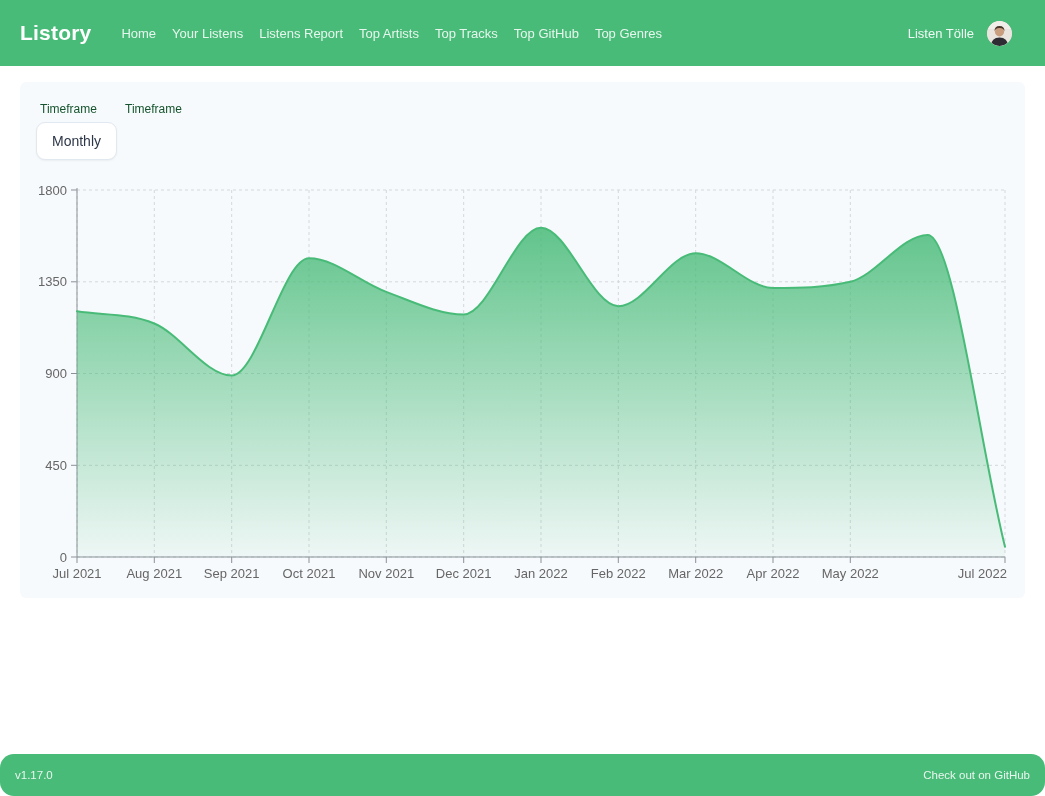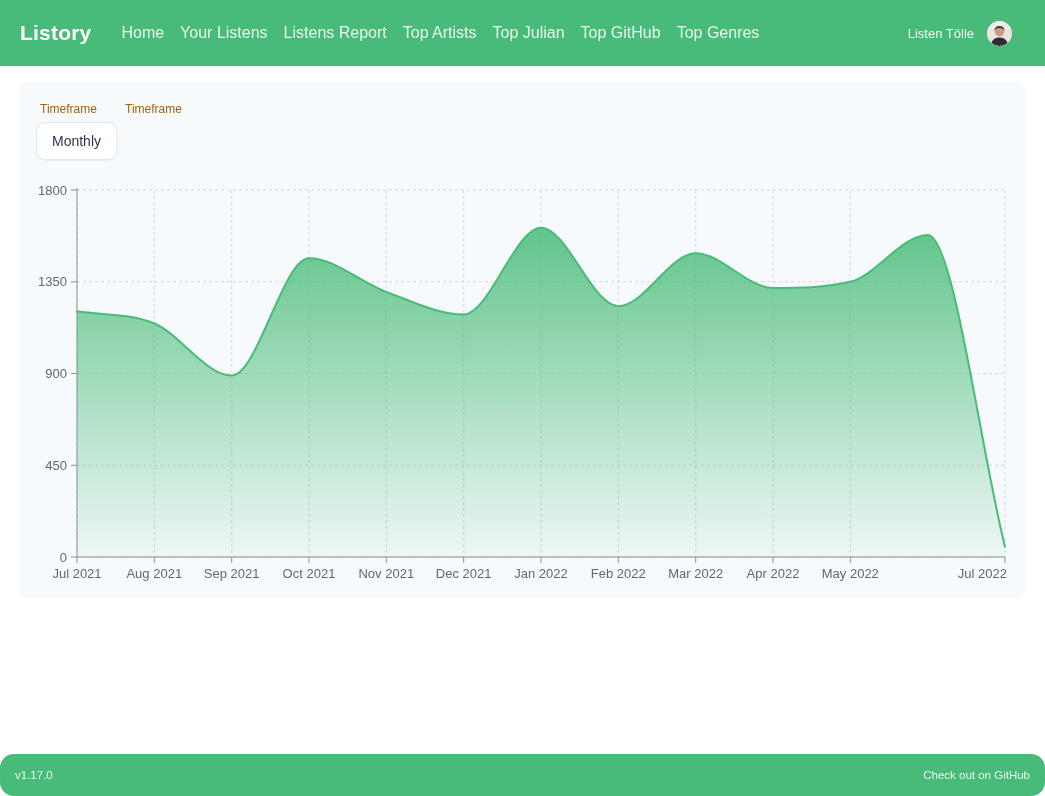--- a/index.html
+++ b/index.html
@@ -17,42 +17,42 @@
     display: flex; align-items: center;
     padding: 0 33px 0 20px;
     flex-shrink: 0;
   }
   .brand {
     color: #ffffff; font-size: 21px; font-weight: 700;
     text-decoration: none; letter-spacing: 0.2px;
   }
   .nav-links { display: flex; align-items: center; margin-left: 22px; flex: 1; }
   .nav-link {
-    color: rgba(255,255,255,0.87); font-size: 16px;
+    color: rgba(255,255,255,0.87); font-size: 13px;
     text-decoration: none; padding: 6px 8px; margin-right: 0px;
     border-radius: 4px; white-space: nowrap;
   }
   .user-menu { display: flex; align-items: center; cursor: pointer; }
   .user-name { color: rgba(255,255,255,0.92); font-size: 13px; margin-right: 13px; white-space: nowrap; }
   .avatar { width: 25px; height: 25px; border-radius: 50%; overflow: hidden; display: block; background: #e6e1da; }
   
   main { padding: 16px; flex: 1 0 auto; }
   h1.page-title {
     margin: 0 0 8px 0; font-size: 23px; line-height: 1.2;
     font-weight: 700; color: #2D3748;
   }
   .report-card {
     margin: 0 4px; background: #F7FAFC; border-radius: 6px;
     padding: 16px 16px 18px 16px;
   }
   .filters { display: flex; }
   .filter-group { margin-right: 4px; }
   .filter-label {
     display: block; font-size: 12px; font-weight: 500;
-    color: #a16207; margin: 4px 0 6px 4px;
+    color: #14532d; margin: 4px 0 6px 4px;
   }
   .filter-select {
     background: #ffffff; border: 1px solid #E2E8F0; border-radius: 9px;
     height: 38px; padding: 0 15px; font-size: 14px; color: #2D3748;
     font-family: "Liberation Sans", sans-serif;
     box-shadow: 0 1px 2px rgba(0,0,0,0.05);
     cursor: pointer; white-space: nowrap;
   }
   .chart-wrap { margin-top: 18px; }
   .chart-wrap svg { display: block; overflow: visible; }
@@ -67,21 +67,21 @@
 </head>
 <body>
 
 <nav class="navbar">
   <a class="brand" href="#">Listory</a>
   <div class="nav-links" id="nav-links">
       <a class="nav-link" href="#">Home</a>
       <a class="nav-link" href="#">Your Listens</a>
       <a class="nav-link" href="#">Listens Report</a>
       <a class="nav-link" href="#">Top Artists</a>
-      <a class="nav-link" href="#">Top Julian</a>
+      <a class="nav-link" href="#">Top Tracks</a>
       <a class="nav-link" href="#">Top GitHub</a>
       <a class="nav-link" href="#">Top Genres</a>
     </div>
   <div class="user-menu">
     <span class="user-name">Listen Tölle</span>
     <span class="avatar">
       <svg width="25" height="25" viewBox="0 0 25 25">
         <defs>
             <clipPath id="avclip">
               <circle cx="12.5" cy="12.5" r="12.5"></circle>

